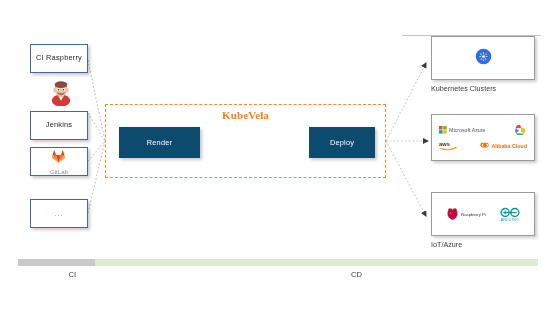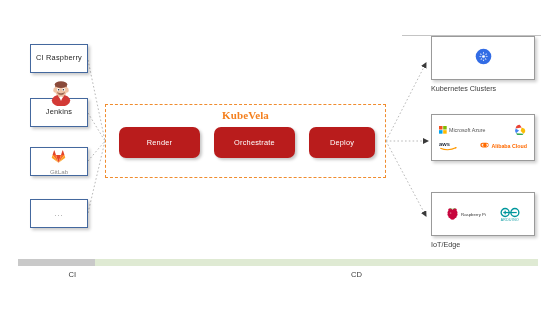--- a/index.html
+++ b/index.html
@@ -32,24 +32,23 @@
   .kv-box{
     border:1.3px dashed #f08c2e;
     background:#ffffff;
   }
   .kv-title{
     font-size:11px;font-weight:bold;color:#f4801f;letter-spacing:.1px;
     text-align:center;
     font-family:Liberation Serif, serif;
   }
   .stage{
-    background:#b91c1c;
+    background:#0c4a6e;
     display:flex;align-items:center;justify-content:center;
     box-shadow:2px 2px 3px rgba(0,0,0,.22);
-    border-radius:7px;
   }
   .stage span{font-size:7.4px;color:#ffffff;letter-spacing:.2px;}
 
   
   .tgt-box{
     background:#ffffff;border:1px solid #9a9a9a;
     box-shadow:2px 2px 3px rgba(0,0,0,.20);
     display:flex;align-items:center;justify-content:center;
   }
   .tgt-caption{
@@ -124,21 +123,21 @@
       <circle cx="9.4" cy="9.6" r="1.5" fill="#ffffff"></circle>
       <circle cx="14.6" cy="9.6" r="1.5" fill="#ffffff"></circle>
       <circle cx="9.6" cy="9.7" r="0.8" fill="#2b2b2b"></circle>
       <circle cx="14.4" cy="9.7" r="0.8" fill="#2b2b2b"></circle>
       <path d="M9.6 13.2 q2.4 1.6 4.8 0" stroke="#a8705a" stroke-width="0.8" fill="none"></path>
       <path d="M7.4 12.4 a4.6 4.6 0 0 0 9.2 0" fill="none"></path>
       <path d="M8 11.8 q4 3.4 8 0 q-0.4 3.4 -4 3.4 q-3.6 0 -4 -3.4 z" fill="#7a3f30" opacity="0.55"></path>
     </svg>
   </div>
 
-  <div class="abs src-box" style="left:30px;top:98px;width:58px;height:29px;justify-content:center;">
+  <div class="abs src-box" style="left:30px;top:111px;width:58px;height:29px;justify-content:center;">
     <span class="src-label">Jenkins</span>
   </div>
 
   <div class="abs src-box" style="left:30px;top:147px;width:58px;height:29px;">
     <div class="gitlab-wrap">
       <span>
         <svg width="15" height="14" viewBox="0 0 20 19">
           <path d="M10 18.5 L13.4 8.2 H6.6 Z" fill="#e24329"></path>
           <path d="M10 18.5 L6.6 8.2 H1.9 Z" fill="#fc6d26"></path>
           <path d="M1.9 8.2 L0.9 11.6 a0.7 0.7 0 0 0 0.26 0.78 L10 18.5 Z" fill="#fca326"></path>
@@ -157,23 +156,20 @@
   </div>
 
   <div class="abs kv-box" style="left:105px;top:104px;width:281px;height:74px;"></div>
 
   <div class="abs kv-title" style="left:105px;top:109px;width:281px;">KubeVela</div>
 
   <div class="abs stage" style="left:119px;top:127px;width:81px;height:31px;">
     <span>Render</span>
   </div>
 
-  <div class="abs stage" style="left:214px;top:127px;width:81px;height:31px;">
-    <span>Orchestrate</span>
-  </div>
 
   <div class="abs stage" style="left:309px;top:127px;width:66px;height:31px;">
     <span>Deploy</span>
   </div>
 
   <div class="abs tgt-box" style="left:431px;top:36px;width:104px;height:44px;">
     <span>
       <svg width="17" height="17" viewBox="0 0 24 24">
         <circle cx="12" cy="12" r="11" fill="#326ce5"></circle>
         <g fill="#ffffff">
@@ -260,21 +256,21 @@
           </g>
           <rect x="9.4" y="6.7" width="9.2" height="1.7" fill="#00979d"></rect>
           <rect x="4.6" y="6.7" width="5.2" height="1.7" fill="#00979d"></rect>
           <rect x="6.4" y="4.9" width="1.7" height="5.2" fill="#00979d"></rect>
           <rect x="18.2" y="6.7" width="5.2" height="1.7" fill="#00979d"></rect>
         </svg>
         <span style="font-size:3.4px;color:#00979d;letter-spacing:.4px;">ARDUINO</span>
       </span>
     </div>
   </div>
-  <div class="abs tgt-caption" style="left:431px;top:240px;width:104px;">IoT/Edge</div>
+  <div class="abs tgt-caption" style="left:431px;top:240px;width:104px;">IoT/Azure</div>
 
   <div class="abs bar-ci" style="left:18px;top:259px;width:77px;height:7px;"></div>
   <div class="abs bar-cd" style="left:95px;top:259px;width:443px;height:7px;"></div>
 
   <div class="abs bar-label" style="left:36px;top:270px;width:40px;">CI</div>
   <div class="abs bar-label" style="left:322px;top:270px;width:40px;">CD</div>
 
 </div>
 
 </body></html>

